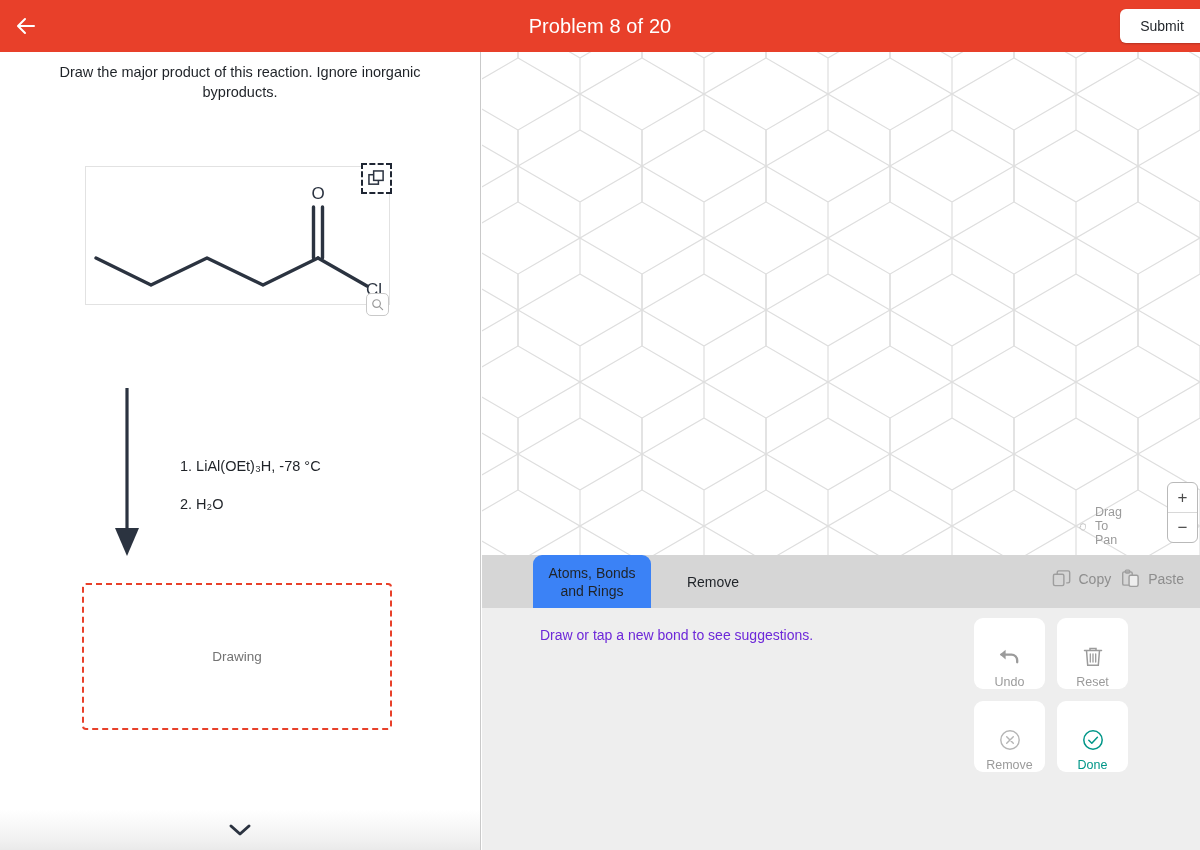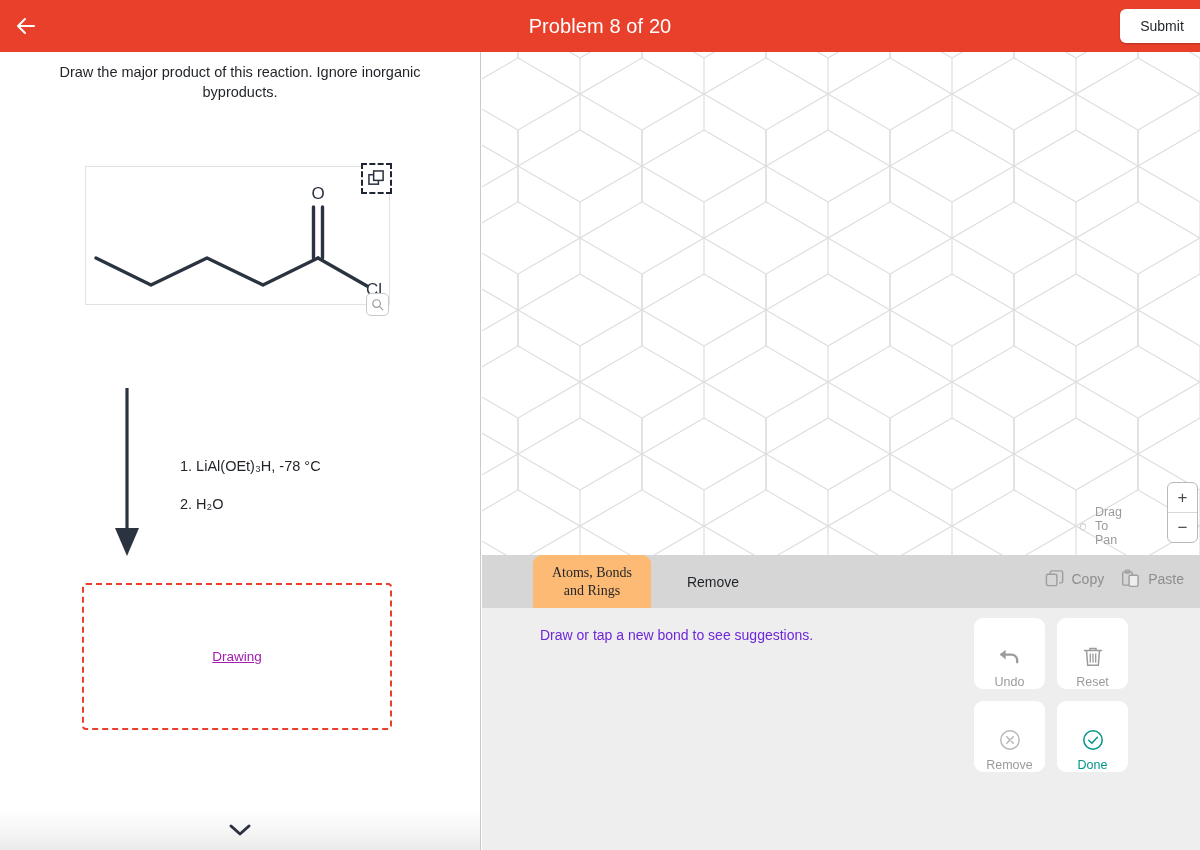--- a/index.html
+++ b/index.html
@@ -96,21 +96,21 @@
   .reagent-line.second { margin-top: 18px; }
 
   
   .dropzone {
     position: absolute; left: 82px; top: 531px;
     width: 310px; height: 147px;
     border: 2px dashed #e8402a;
     border-radius: 4px;
     display: flex; align-items: center; justify-content: center;
   }
-  .dropzone span { color: #a21caf; font-size: 13.5px; text-decoration: underline; }
+  .dropzone span { color: #737373; font-size: 13.5px; }
 
   .panel-footer {
     position: absolute; left: 0; bottom: 0;
     width: 480px; height: 40px;
     background: linear-gradient(to bottom, #ffffff 0%, #f2f2f2 70%, #eaeaea 100%);
     display: flex; align-items: center; justify-content: center;
     cursor: pointer;
   }
 
   
@@ -157,30 +157,29 @@
   .tab {
     position: absolute; top: 0;
     height: 53px;
     display: flex; align-items: center; justify-content: center;
     text-align: center;
     font-size: 14px; color: #1f2328;
     line-height: 18px;
     cursor: pointer;
   }
   .tab.active {
-    background: #fdba74;
+    background: #3b82f6;
     border-radius: 9px 9px 0 0;
-    font-family: Liberation Serif, serif;
   }
   .tab1 { left: 51px; width: 118px; }
   .tab2 { left: 181px; width: 100px; }
 
   .clip-actions {
     position: absolute; right: 16px; top: 14px;
-    display: flex; align-items: center; gap: 17px;
+    display: flex; align-items: center; gap: 10px;
   }
   .clip-btn {
     display: flex; align-items: center; gap: 8px;
     color: #8e8e8e; font-size: 14px;
     cursor: pointer;
   }
 
   .hint {
     position: absolute; left: 58px; top: 72px;
     font-size: 14px; color: #6d28d9;

